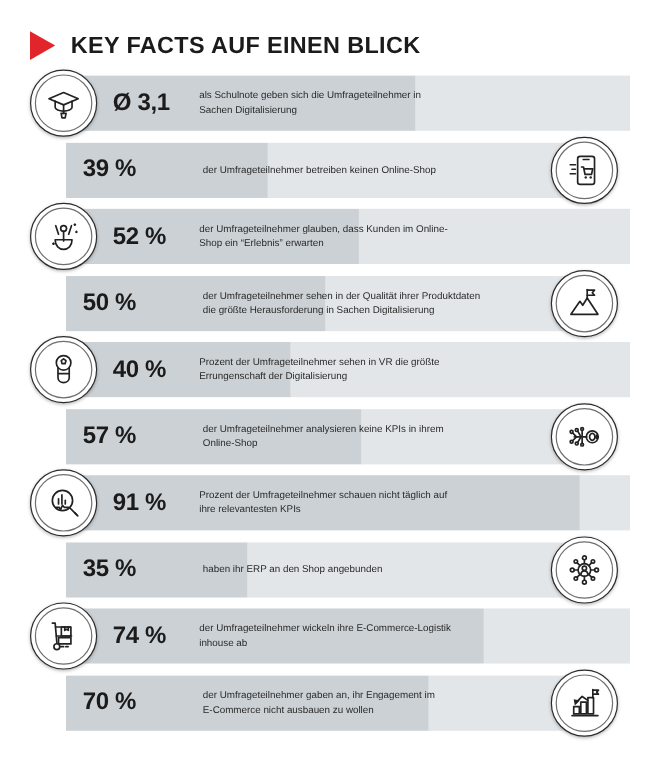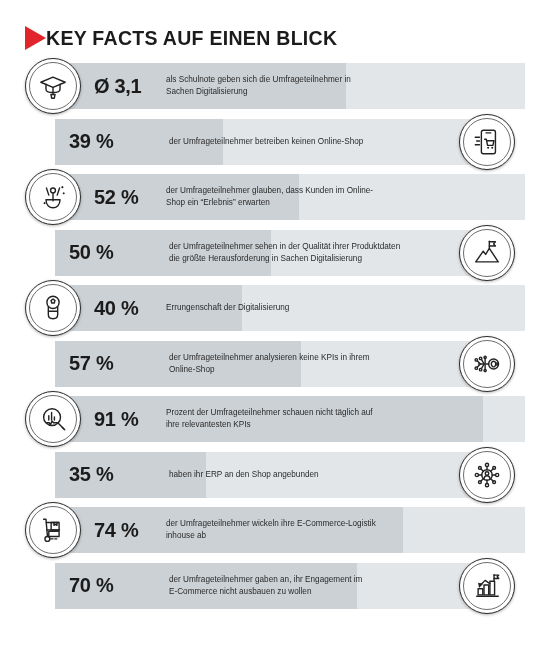--- a/index.html
+++ b/index.html
@@ -16,20 +16,21 @@
     position: relative;
     width: 540px;
     height: 648px;
     background: #ffffff;
   }
 
   
   .header {
     display: flex;
     align-items: center;
+    gap: 13px;
     padding: 18px 0 0 25px;
     height: 58px;
   }
   .play-triangle {
     width: 0;
     height: 0;
     border-top: 12px solid transparent;
     border-bottom: 12px solid transparent;
     border-left: 21px solid #e2252b;
     flex: 0 0 auto;
@@ -235,20 +236,21 @@
             <path d="M18.5 4 H25 L23 6.3 L25 8.6 H18.5"></path>
           </svg>
         </div>
       </div>
       <div class="row left-icon">
         <div class="bar">
           <div class="bar-fill" style="width: 40%;"></div>
           <div class="bar-content">
             <div class="stat">40 %</div>
             <div class="desc">
+              <div>Prozent der Umfrageteilnehmer sehen in VR die größte</div>
               <div>Errungenschaft der Digitalisierung</div>
             </div>
           </div>
         </div>
         <div class="icon-badge">
           <svg viewBox="0 0 32 32">
             <circle cx="16" cy="10" r="6.5"></circle>
             <path d="M16 6.4 L18.1 8.1 L17.3 10.7 H14.7 L13.9 8.1 Z"></path>
             <path d="M11 14.5 V23 C11 25.8 13.2 27.5 16 27.5 C18.8 27.5 21 25.8 21 23 V14.5"></path>
             <path d="M11.6 19.5 H20.4"></path>

